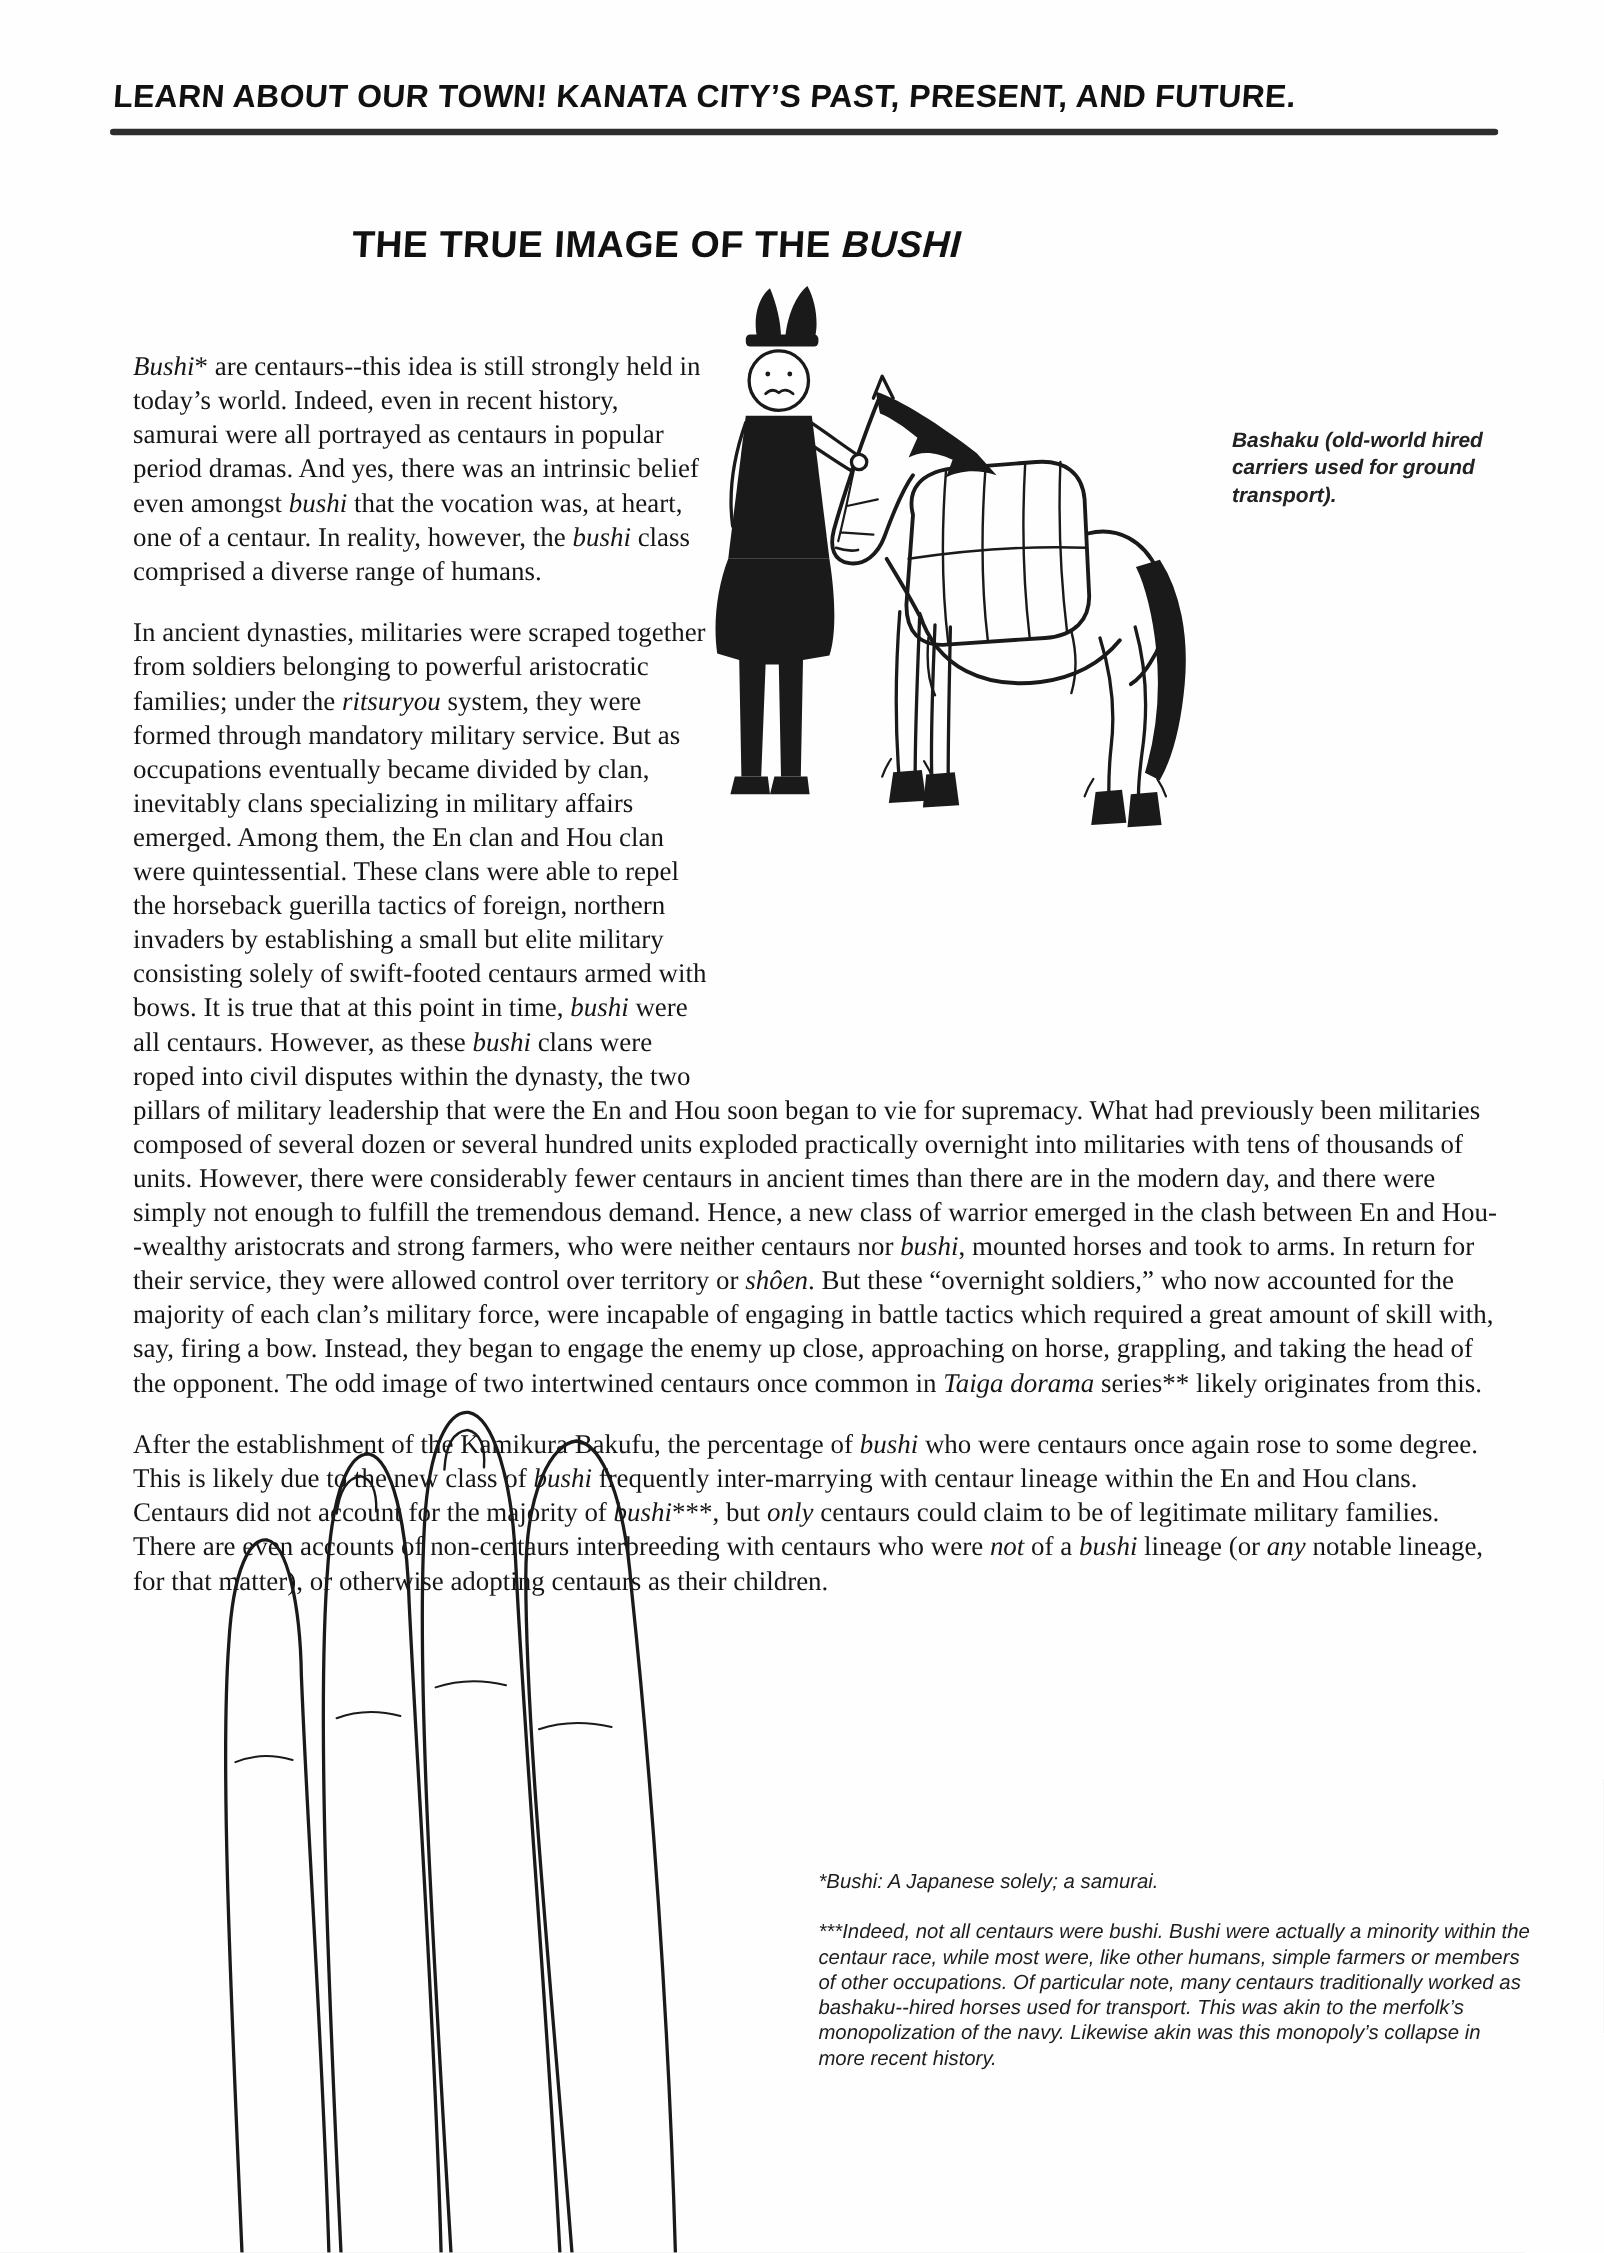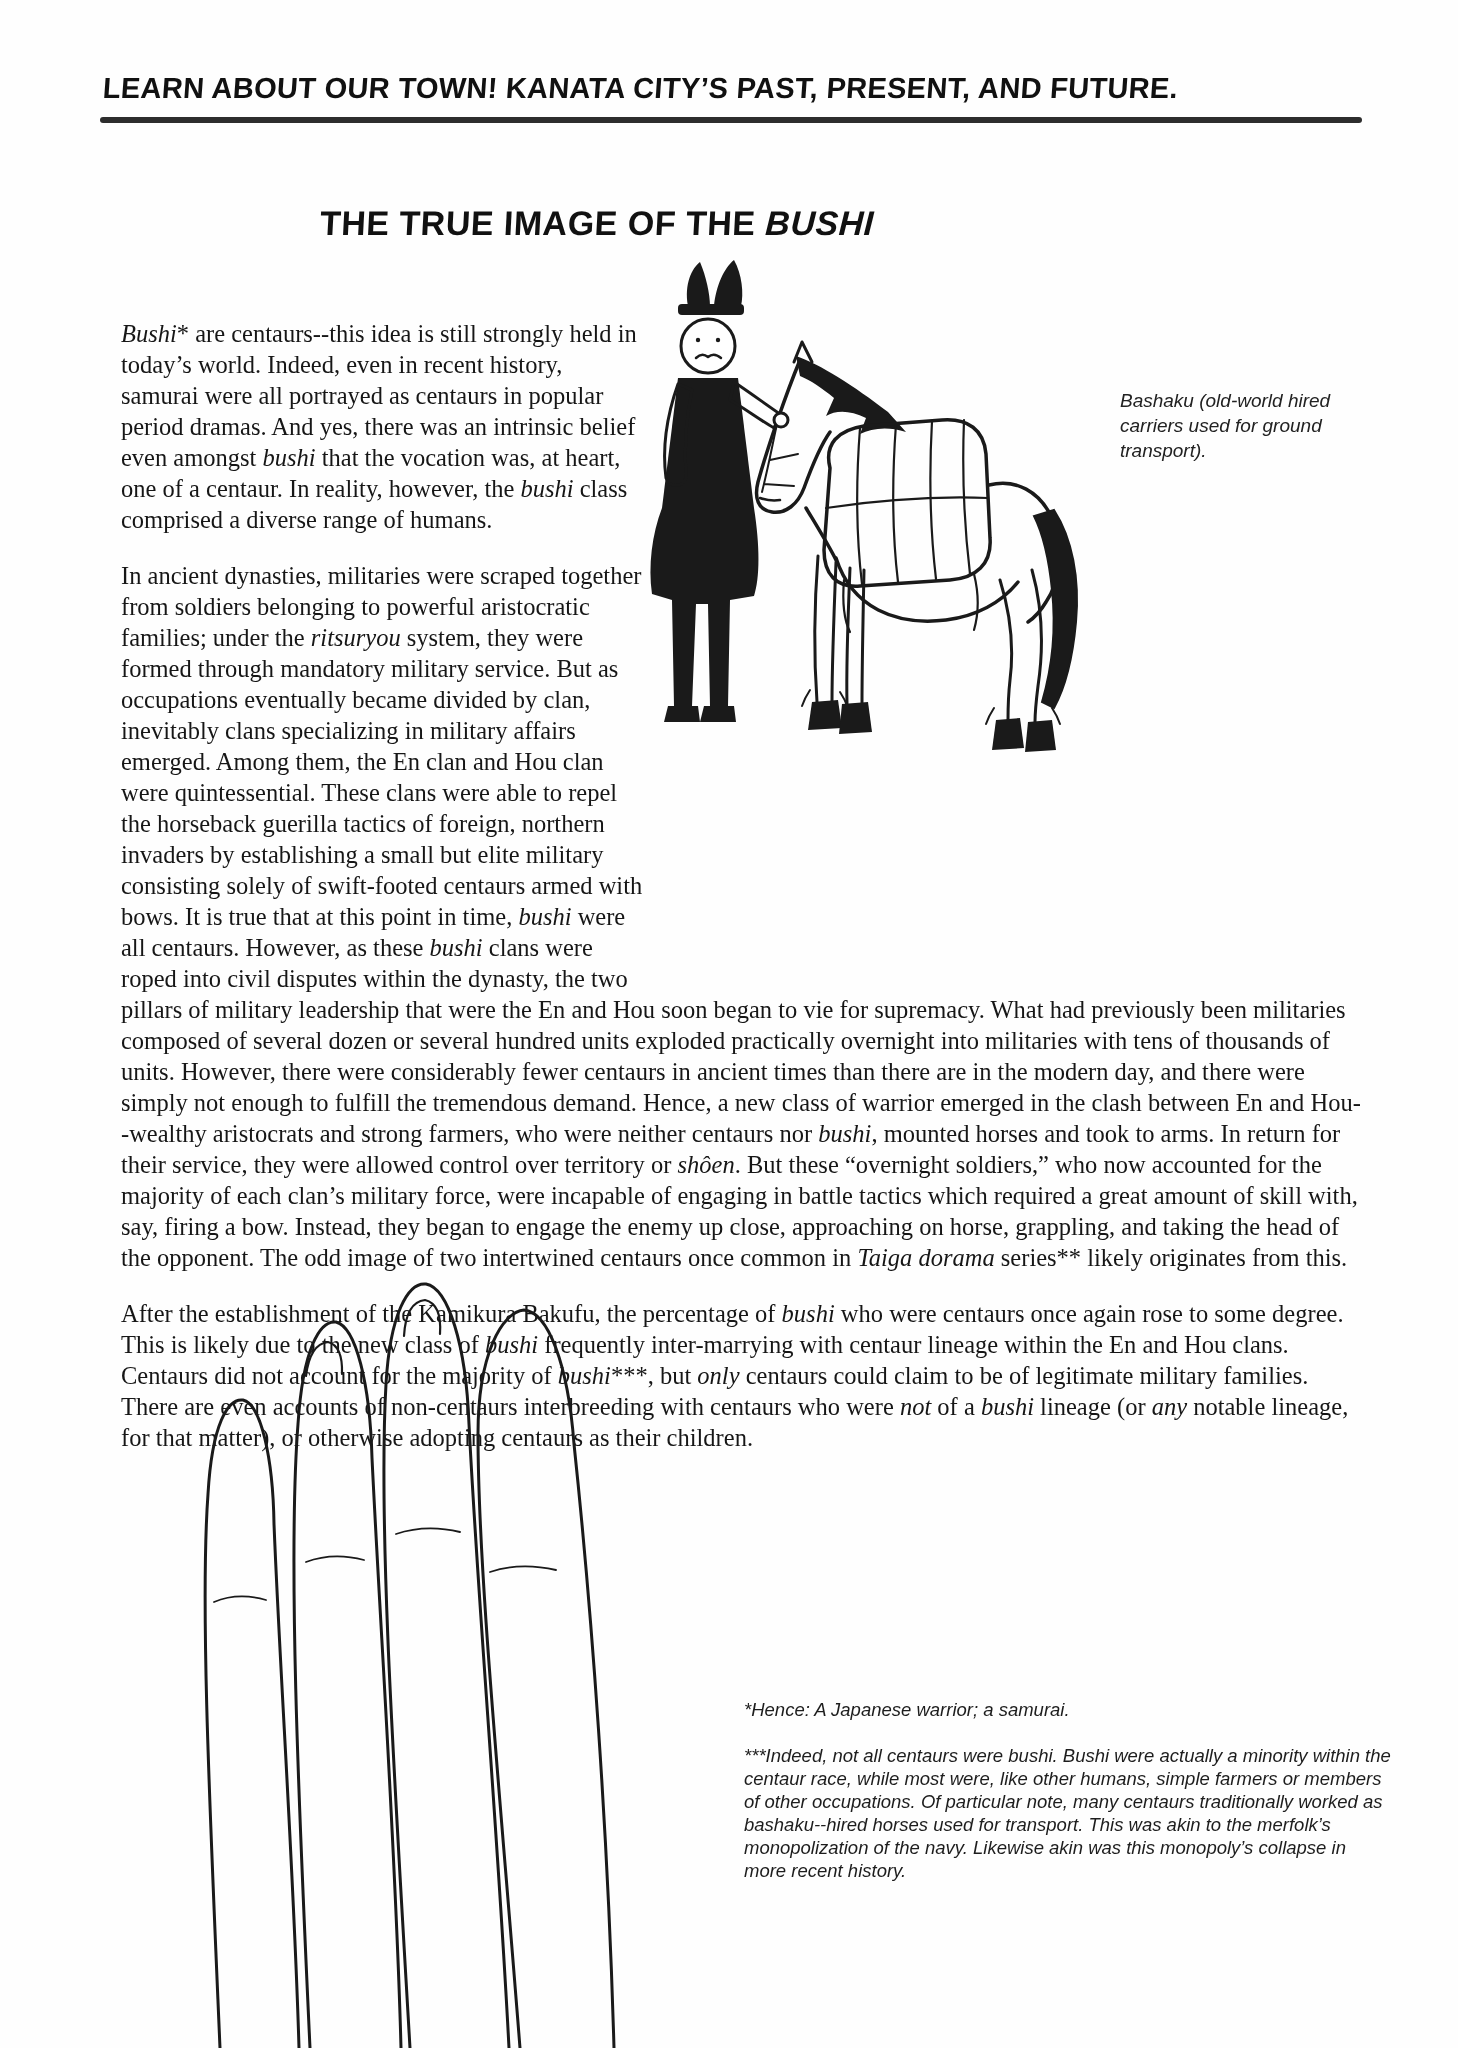--- a/index.html
+++ b/index.html
@@ -14,21 +14,21 @@
   .title{position:absolute;left:320px;top:204px;margin:0;
         font-family:"Liberation Sans",sans-serif;font-weight:bold;font-size:34px;
         letter-spacing:.5px;transform:skewX(-3deg);white-space:nowrap;color:#111;}
   .title em{font-style:italic;}
 
   .article{position:absolute;left:105px;top:318px;width:1257px;
         font-size:24.5px;line-height:31px;}
   .article p{margin:0 0 25px 16px;}
   .article em{font-style:italic;}
 
-  .figure{float:right;width:700px;height:672px;position:relative;margin-left:18px;}
+  .figure{float:right;width:700px;height:672px;position:relative;margin-left:18px;font-weight:bold;}
   .figure svg{position:absolute;left:-18px;top:-58px;}
   .caption{position:absolute;left:458px;top:70px;width:250px;
         font-family:"Liberation Sans",sans-serif;font-style:italic;
         font-size:19px;line-height:25px;color:#222;}
 
   .footnotes{position:absolute;left:744px;top:1698px;width:648px;
         font-family:"Liberation Sans",sans-serif;font-style:italic;
         font-size:18.5px;line-height:23px;color:#1d1d1d;}
   .footnotes p{margin:0 0 23px 0;}
 
@@ -132,17 +132,17 @@
         <path class="ink" stroke-width="2.2" d="M158,104 Q162,72 180,70 Q195,74 194,102"></path>
 
         <path class="ink" stroke-width="3" d="M72,776 C62,542 52,332 60,222 C64,152 80,126 95,128 C113,132 125,186 126,252 C132,402 146,602 151,776"></path>
 
         <path class="ink" stroke-width="1.8" d="M66,330 Q90,320 118,328 M158,290 Q185,280 216,288 M248,262 Q278,252 312,260 M342,300 Q372,290 408,298"></path>
       </g>
     </svg>
   </div>
 
   <div class="footnotes">
-    <p>*Hence: A Japanese warrior; a samurai.</p>
+    <p>*Bushi: A Japanese solely; a samurai.</p>
     <p>***Indeed, not all centaurs were bushi. Bushi were actually a minority within the centaur race, while most were, like other humans, simple farmers or members of other occupations. Of particular note, many centaurs traditionally worked as bashaku--hired horses used for transport. This was akin to the merfolk’s monopolization of the navy. Likewise akin was this monopoly’s collapse in more recent history.</p>
   </div>
 
 </div>
 
 </body></html>

